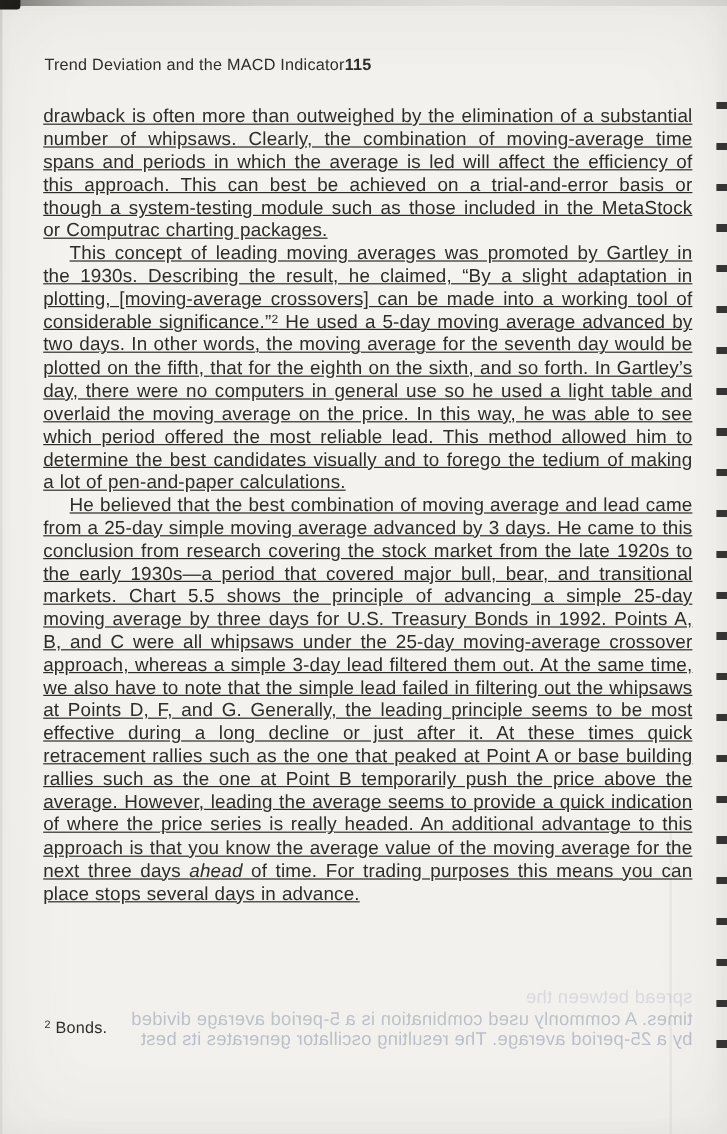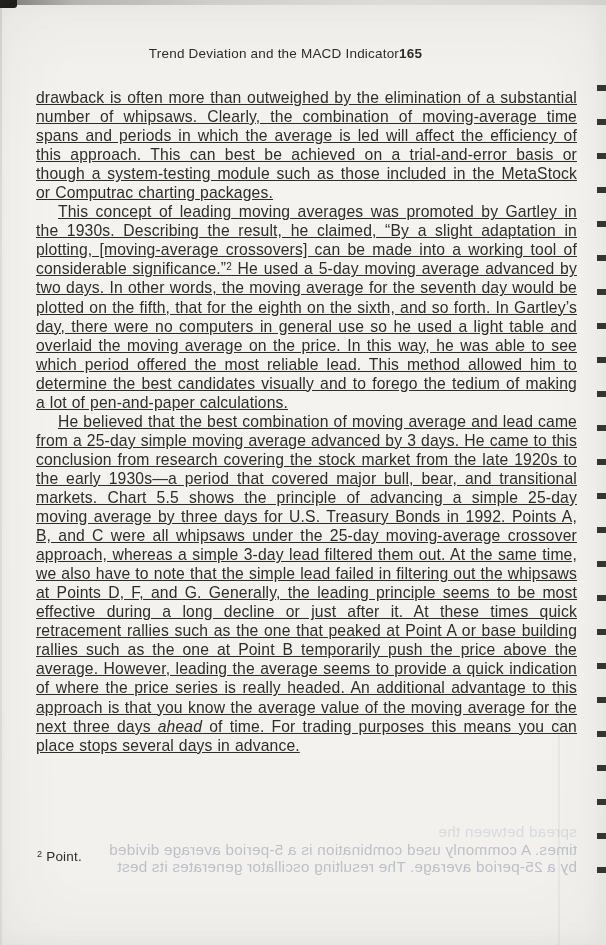--- a/index.html
+++ b/index.html
@@ -38,21 +38,21 @@
     opacity:.6;
   }
   .curl-line {
     position:absolute; left:558px; top:690px; width:2px; height:255px;
     background: rgba(110,105,95,0.07);
   }
 
   
   .header {
     position:absolute; left:37px; top:46px; width:497px;
-    display:flex; justify-content:center; align-items:baseline;
+    display:flex; justify-content:flex-start; align-items:baseline;
     font-size:13.5px; letter-spacing:.2px;
   }
   .header .title { font-weight:400; }
   .header .pagenum { font-weight:700; }
 
   
   .body-text {
     position:absolute; left:36px; top:88px; width:541px;
     font-size:15.7px; line-height:19.05px;
     letter-spacing:.15px; word-spacing:.4px;
@@ -91,34 +91,34 @@
 <div class="page" style="color: rgb(46, 45, 43);">
 
   <div class="top-edge-shadow"></div>
   <div class="left-edge-line"></div>
   <div class="corner-mark"></div>
   <div class="right-edge-marks"></div>
   <div class="curl-line"></div>
 
   <div class="header">
     <span class="title">Trend Deviation and the MACD Indicator</span>
-    <span class="pagenum">165</span>
+    <span class="pagenum">115</span>
   </div>
 
   <div class="bleed-through">
       <div class="bleed-line b0">spread between the</div>
       <div class="bleed-line b1">times. A commonly used combination is a 5-period average divided</div>
       <div class="bleed-line b2">by a 25-period average. The resulting oscillator generates its best</div>
     </div>
 
   <div class="body-text">
       <p class=""><span>drawback is often more than outweighed by the elimination of a substantial number of whipsaws. Clearly, the combination of moving-average time spans and periods in which the average is led will affect the efficiency of this approach. This can best be achieved on a trial-and-error basis or though a system-testing module such as those included in the MetaStock or Computrac charting packages.</span></p>
       <p class="indent"><span>This concept of leading moving averages was promoted by Gartley in the 1930s. Describing the result, he claimed, “By a slight adaptation in plotting, [moving-average crossovers] can be made into a working tool of considerable significance.”</span><sup>2</sup><span> He used a 5-day moving average advanced by two days. In other words, the moving average for the seventh day would be plotted on the fifth, that for the eighth on the sixth, and so forth. In Gartley’s day, there were no computers in general use so he used a light table and overlaid the moving average on the price. In this way, he was able to see which period offered the most reliable lead. This method allowed him to determine the best candidates visually and to forego the tedium of making a lot of pen-and-paper calculations.</span></p>
       <p class="indent"><span>He believed that the best combination of moving average and lead came from a 25-day simple moving average advanced by 3 days. He came to this conclusion from research covering the stock market from the late 1920s to the early 1930s—a period that covered major bull, bear, and transitional markets. Chart 5.5 shows the principle of advancing a simple 25-day moving average by three days for U.S. Treasury Bonds in 1992. Points A, B, and C were all whipsaws under the 25-day moving-average crossover approach, whereas a simple 3-day lead filtered them out. At the same time, we also have to note that the simple lead failed in filtering out the whipsaws at Points D, F, and G. Generally, the leading principle seems to be most effective during a long decline or just after it. At these times quick retracement rallies such as the one that peaked at Point A or base building rallies such as the one at Point B temporarily push the price above the average. However, leading the average seems to provide a quick indication of where the price series is really headed. An additional advantage to this approach is that you know the average value of the moving average for the next three days </span><em>ahead</em><span> of time. For trading purposes this means you can place stops several days in advance.</span></p>
     </div>
 
   <div class="footnote">
     <sup>2</sup>
-    <span>Point.</span>
+    <span>Bonds.</span>
   </div>
 
   <div class="vignette"></div>
 </div>
 
 </body></html>

